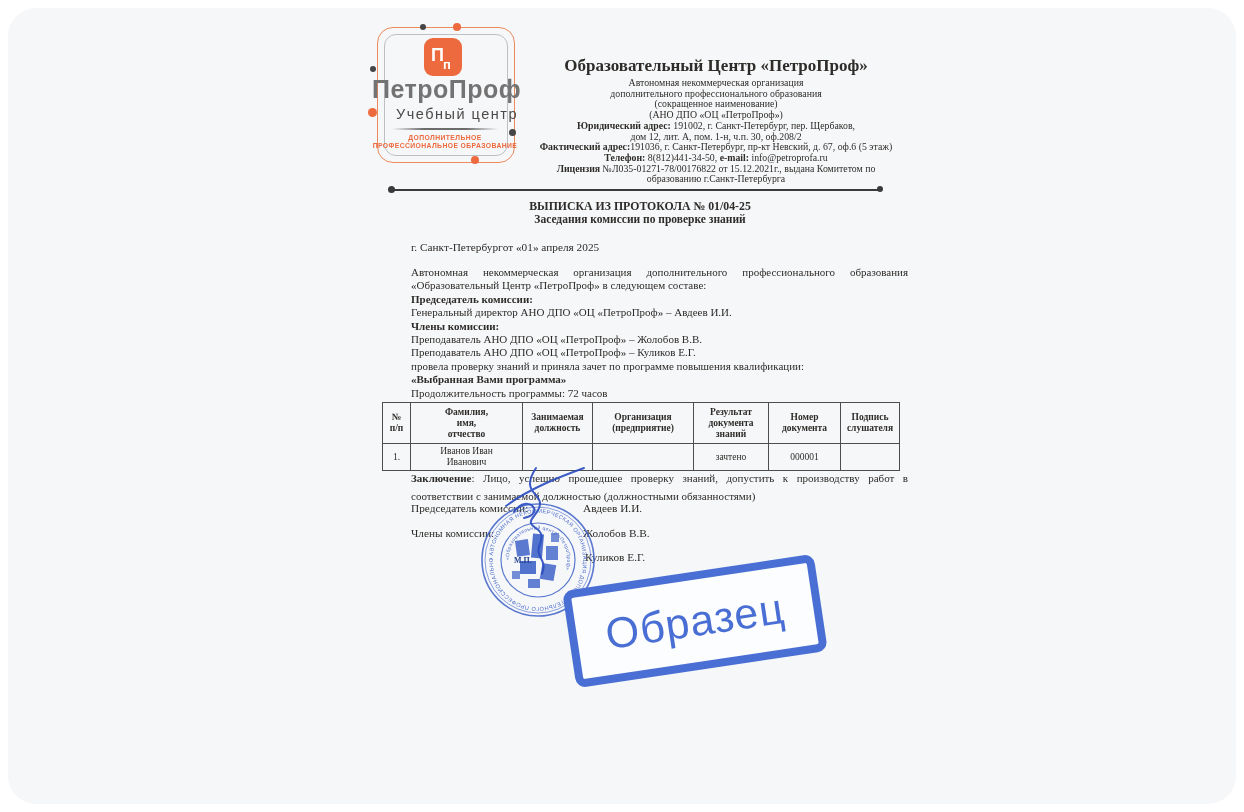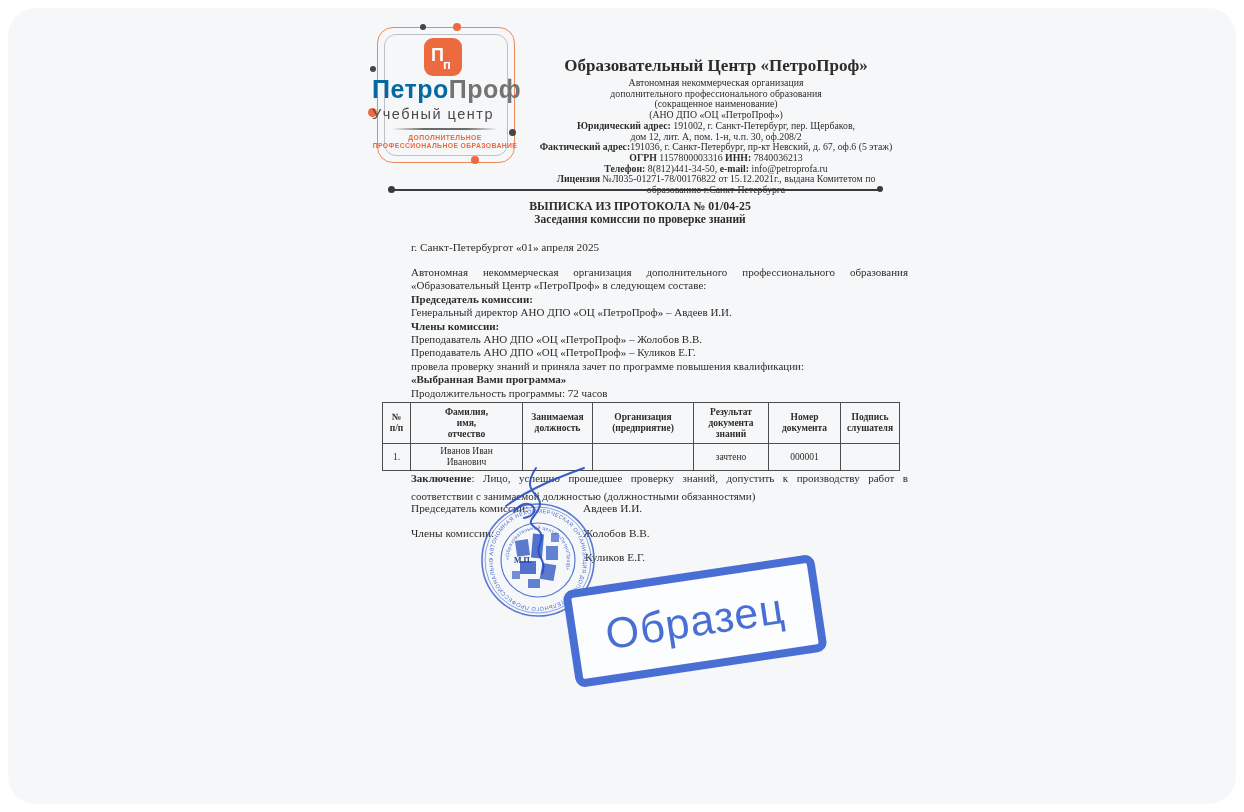--- a/index.html
+++ b/index.html
@@ -13,23 +13,23 @@
   }
   
   .logo{position:absolute;left:372px;top:22px;width:146px;height:148px;font-family:"Liberation Sans",sans-serif;}
   .lg-frame-outer{position:absolute;left:5px;top:5px;width:136px;height:134px;border:1.2px solid #ec8a5c;border-radius:16px;}
   .lg-frame-inner{position:absolute;left:12px;top:12px;width:122px;height:120px;border:1px solid #bcbfc4;border-radius:12px;}
   .lg-dot{position:absolute;border-radius:50%;}
   .lg-dot.dark{background:#454545;}
   .lg-dot.orange{background:#ec6a3d;}
   .lg-icon{position:absolute;left:52px;top:16px;width:38px;height:38px;background:#ec6a3d;border-radius:9px;}
   .lg-word{position:absolute;left:0;right:0;top:53px;text-align:center;font-weight:bold;font-size:25px;letter-spacing:.5px;}
-  .lg-word .p1{color:#0369a1;text-align:center;}
+  .lg-word .p1{color:#737373;text-align:center;}
   .lg-word .p2{color:#737373;}
-  .lg-sub{position:absolute;left:0;right:0;top:84px;text-align:left;font-size:14.5px;color:#4c4a48;letter-spacing:1.5px;}
+  .lg-sub{position:absolute;left:0;right:0;top:84px;text-align:right;font-size:14.5px;color:#4c4a48;letter-spacing:1.5px;}
   .lg-line{position:absolute;left:20px;right:20px;top:106px;height:2px;
     background:linear-gradient(90deg,rgba(107,107,107,0),#6b6b6b 30%,#6b6b6b 70%,rgba(107,107,107,0));}
   .lg-tagline{position:absolute;left:0;right:0;top:112px;text-align:center;
     font-size:6.8px;line-height:8.4px;font-weight:bold;color:#ec6a3d;letter-spacing:.4px;}
   
   .org{position:absolute;left:520px;top:22px;width:392px;text-align:center;margin-top:34px;}
   .org-title{font-size:17px;line-height:19px;font-weight:bold;margin-bottom:3px;}
   .org-line{font-size:9.8px;line-height:10.7px;}
   .b{font-weight:bold;}
   
@@ -97,26 +97,20 @@
   <div class="org-line">дополнительного профессионального образования</div>
   <div class="org-line">(сокращенное наименование)</div>
   <div class="org-line">(АНО ДПО «ОЦ «ПетроПроф»)</div>
   <div class="org-line">
     <span class="b">Юридический адрес:</span>
     <span>191002, г. Санкт-Петербург, пер. Щербаков,</span>
   </div>
   <div class="org-line">дом 12, лит. А, пом. 1-н, ч.п. 30, оф.208/2</div>
   <div class="org-line">
     <span class="b">Фактический адрес:</span><span>191036, г. Санкт-Петербург, пр-кт Невский, д. 67, оф.6 (5 этаж)</span>
-  </div>
-  <div class="org-line">
-    <span class="b">ОГРН</span>
-    <span>1157800003316</span>
-    <span class="b">ИНН:</span>
-    <span>7840036213</span>
   </div>
   <div class="org-line">
     <span class="b">Телефон:</span>
     <span>8(812)441-34-50,</span>
     <span class="b">e-mail:</span>
     <span>info@petroprofa.ru</span>
   </div>
   <div class="org-line">
     <span class="b">Лицензия</span>
     <span>№Л035-01271-78/00176822 от 15.12.2021г., выдана Комитетом по</span>

